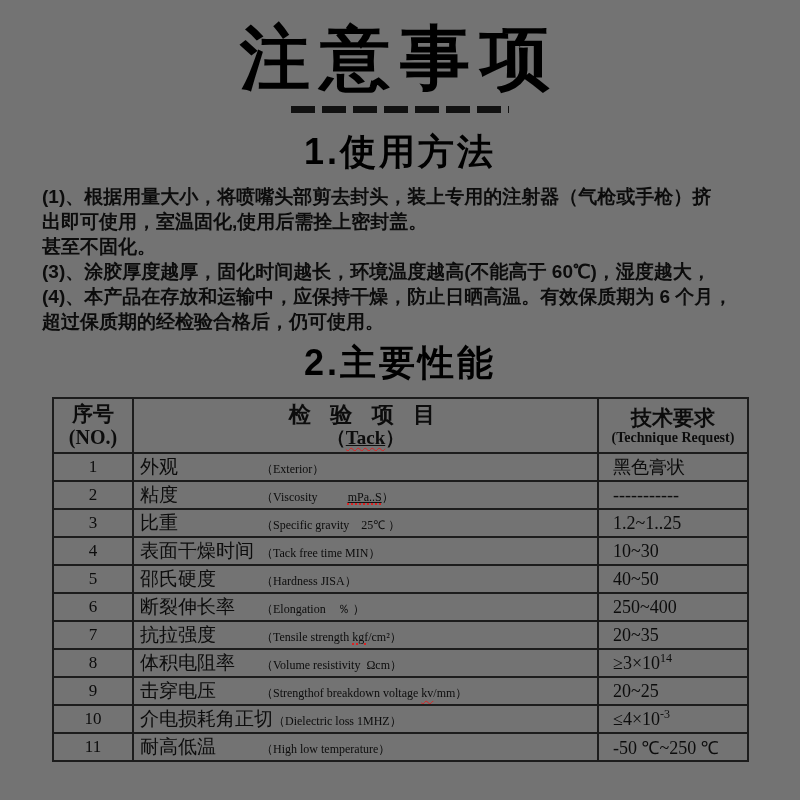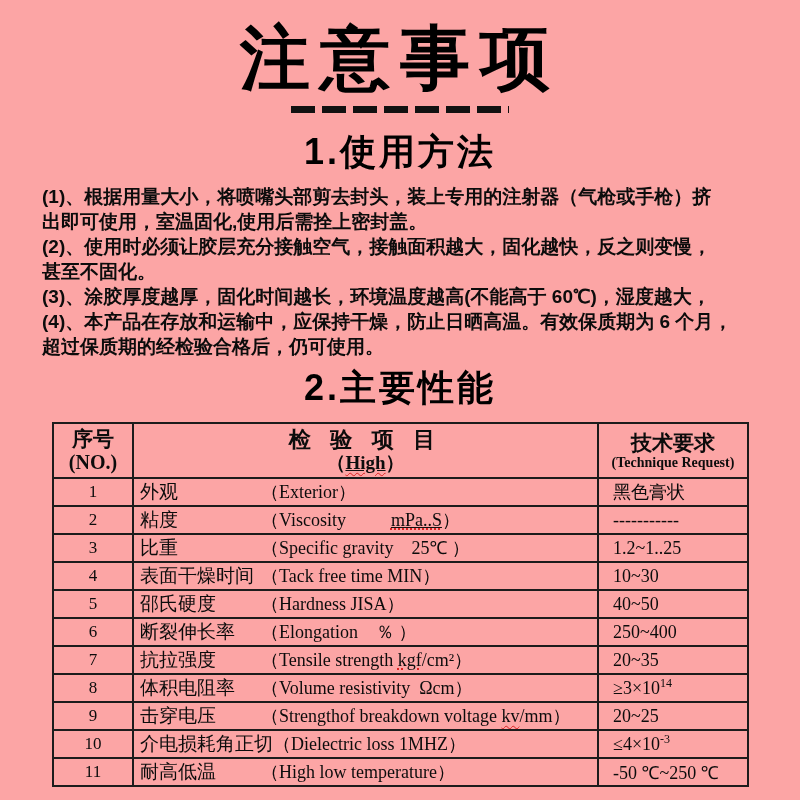--- a/index.html
+++ b/index.html
@@ -1,17 +1,17 @@
 <!DOCTYPE html>
 <html><head>
 <meta charset="utf-8">
 <style>
   html,body{margin:0;padding:0;background:#ffffff;}
   body{width:800px;height:800px;overflow:hidden;color:#111;font-family:"Liberation Sans",sans-serif;}
-  .page{position:relative;width:800px;height:800px;background:#fca5a5;overflow:hidden;}
+  .page{position:relative;width:800px;height:800px;background:#737373;overflow:hidden;}
 
   .main-title{margin-top:22px;text-align:center;font-size:70px;line-height:1.04;font-weight:900;letter-spacing:10px;color:#000;}
   .title-dashes{width:218px;height:7px;margin:11px auto 0;background:repeating-linear-gradient(90deg,#111 0 24px,transparent 24px 31px);}
 
   .sec-heading{margin-top:15px;text-align:center;font-size:36px;font-weight:800;letter-spacing:3px;color:#000;}
   .sec2{margin-top:5px;}
 
   .body-text{margin:7px 0 0 42px;}
   .body-line{font-size:19px;line-height:25px;font-weight:600;white-space:nowrap;color:#0c0c0c;}
 
@@ -23,42 +23,41 @@
   .h-zh{font-size:21px;font-weight:bold;line-height:1.15;}
   .h-zh.sp{font-size:22px;letter-spacing:7px;}
   .h-en{font-size:20px;font-weight:bold;line-height:1.1;}
   .h-en.lg{font-size:19px;}
   .h-en.sm{font-size:14px;}
 
   tr.data td{height:25px;}
   td.no{text-align:center;font-size:17px;}
   td.item{padding-left:6px;white-space:nowrap;}
   .zh{display:inline-block;min-width:121px;font-size:19px;white-space:nowrap;}
-  .en{font-size:18px;white-space:pre;}
+  .en{font-size:12px;white-space:pre;}
   td.req{padding-left:14px;font-size:18px;white-space:pre;}
   sup.req-sup{font-size:12px;}
 
   .mku[data-und="1"]{text-decoration:underline solid #111;}
   .mk[data-squiggle="wavy"]{text-decoration:underline wavy #dd2222;text-decoration-thickness:1px;text-underline-offset:3px;}
   .mk[data-squiggle="dots"]{text-decoration:underline dotted #dd2222;text-decoration-thickness:2px;text-underline-offset:3px;}
 </style>
 </head>
 <body>
 
 <div class="page">
 
   <div class="main-title">注意事项</div>
   <div class="title-dashes"></div>
 
   <div class="sec-heading">1.使用方法</div>
 
   <div class="body-text">
     <div class="body-line">(1)、根据用量大小，将喷嘴头部剪去封头，装上专用的注射器（气枪或手枪）挤</div>
     <div class="body-line">出即可使用，室温固化,使用后需拴上密封盖。</div>
-    <div class="body-line">(2)、使用时必须让胶层充分接触空气，接触面积越大，固化越快，反之则变慢，</div>
     <div class="body-line">甚至不固化。</div>
     <div class="body-line">(3)、涂胶厚度越厚，固化时间越长，环境温度越高(不能高于 60℃)，湿度越大，</div>
     <div class="body-line">(4)、本产品在存放和运输中，应保持干燥，防止日晒高温。有效保质期为 6 个月，</div>
     <div class="body-line">超过保质期的经检验合格后，仍可使用。</div>
   </div>
 
   <div class="sec-heading sec2">2.主要性能</div>
 
   <table class="spec-table">
     <colgroup>
@@ -68,21 +67,21 @@
       </colgroup>
 
     <tbody>
         <tr class="hdr">
       <td>
         <div class="h-zh">序号</div>
         <div class="h-en">(NO.)</div>
       </td>
       <td>
         <div class="h-zh sp">检 验 项 目</div>
-        <div class="h-en lg"><span>（</span><span class="mku" data-und="1"><span class="mk" data-squiggle="wavy">High</span></span><span>）</span></div>
+        <div class="h-en lg"><span>（</span><span class="mku" data-und="1"><span class="mk" data-squiggle="wavy">Tack</span></span><span>）</span></div>
       </td>
       <td>
         <div class="h-zh">技术要求</div>
         <div class="h-en sm">(Technique Request)</div>
       </td>
     </tr>
 
     <tr class="data">
       <td class="no">1</td>
       <td class="item"><span class="zh">外观</span><span class="en"><span>（Exterior）</span><span class="mku"><span class="mk"></span></span><span></span></span></td>

